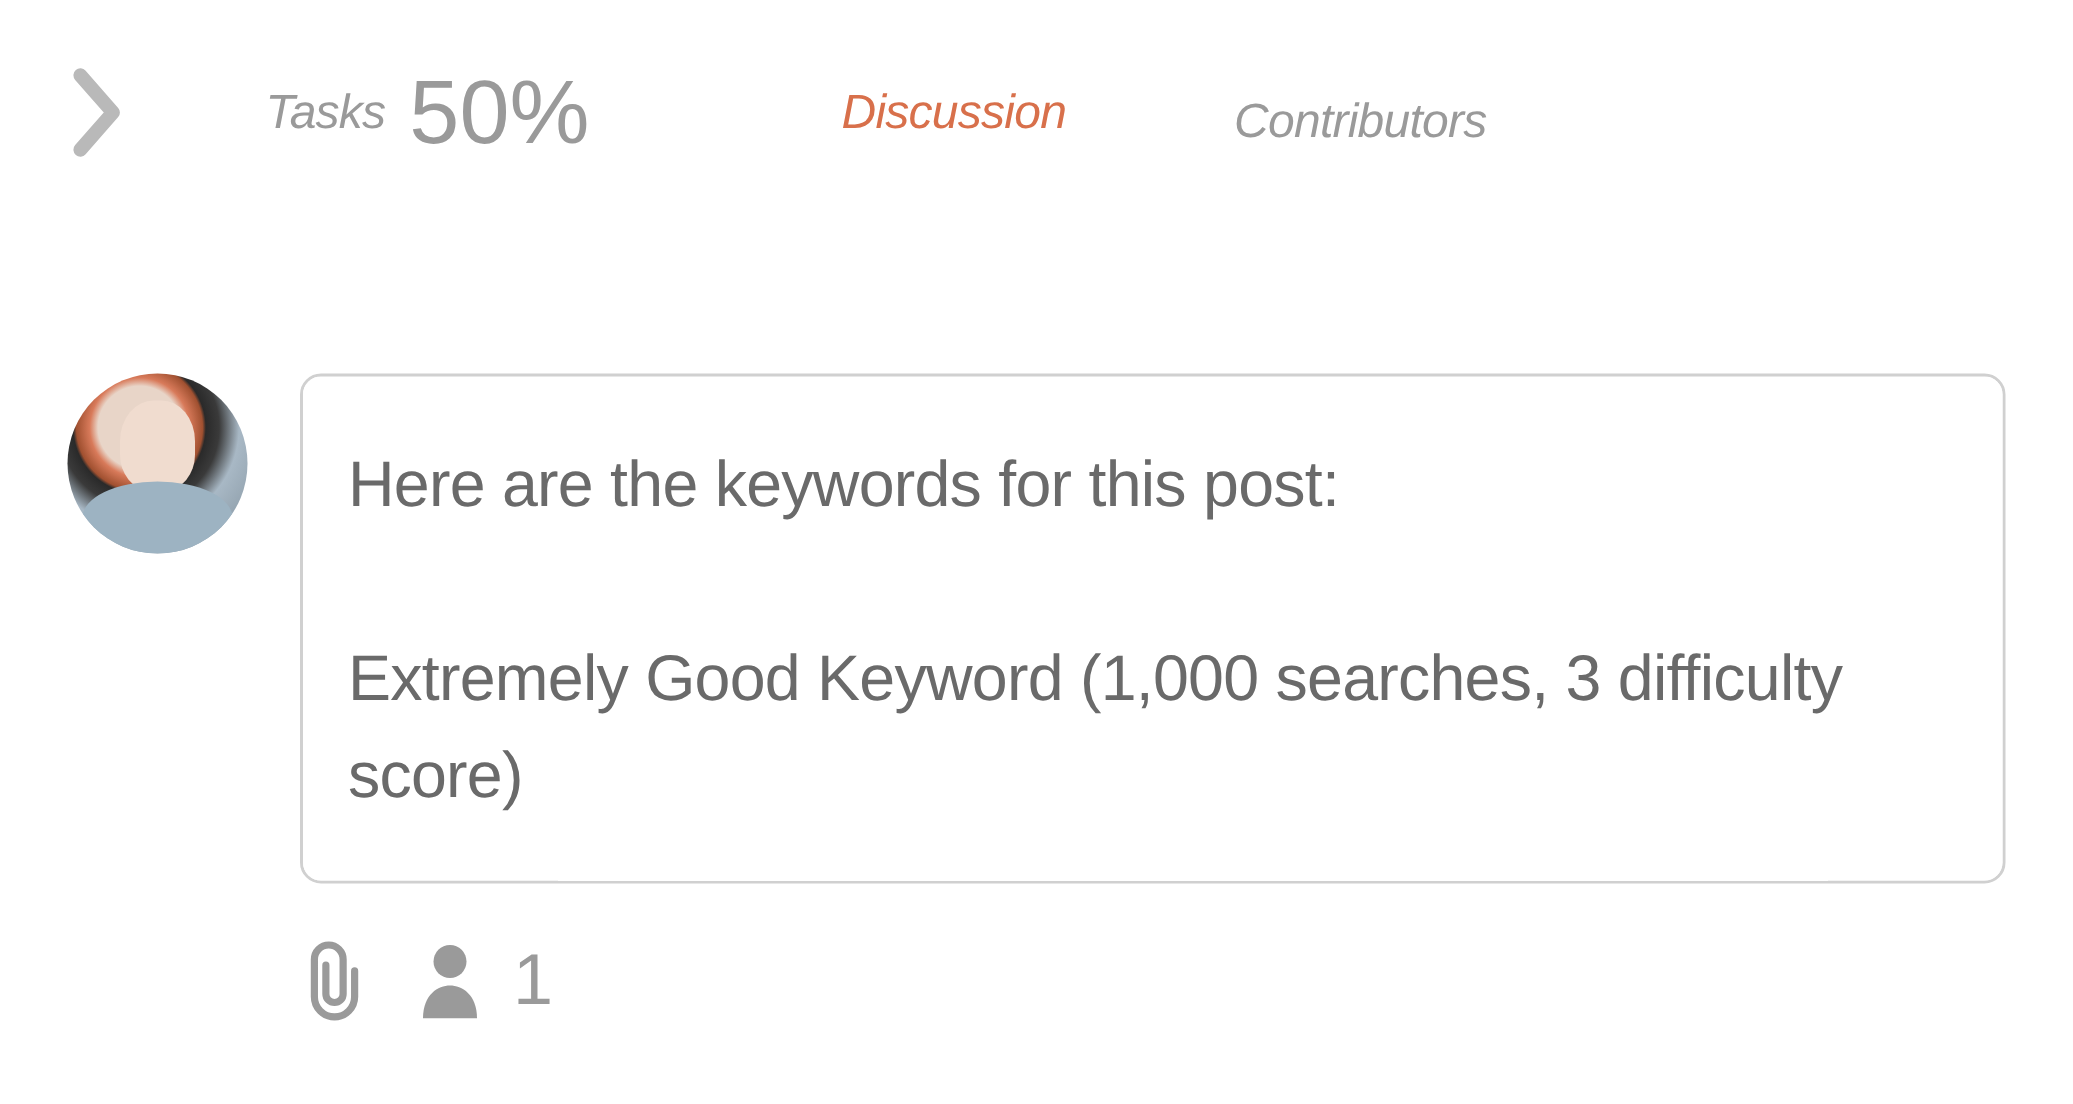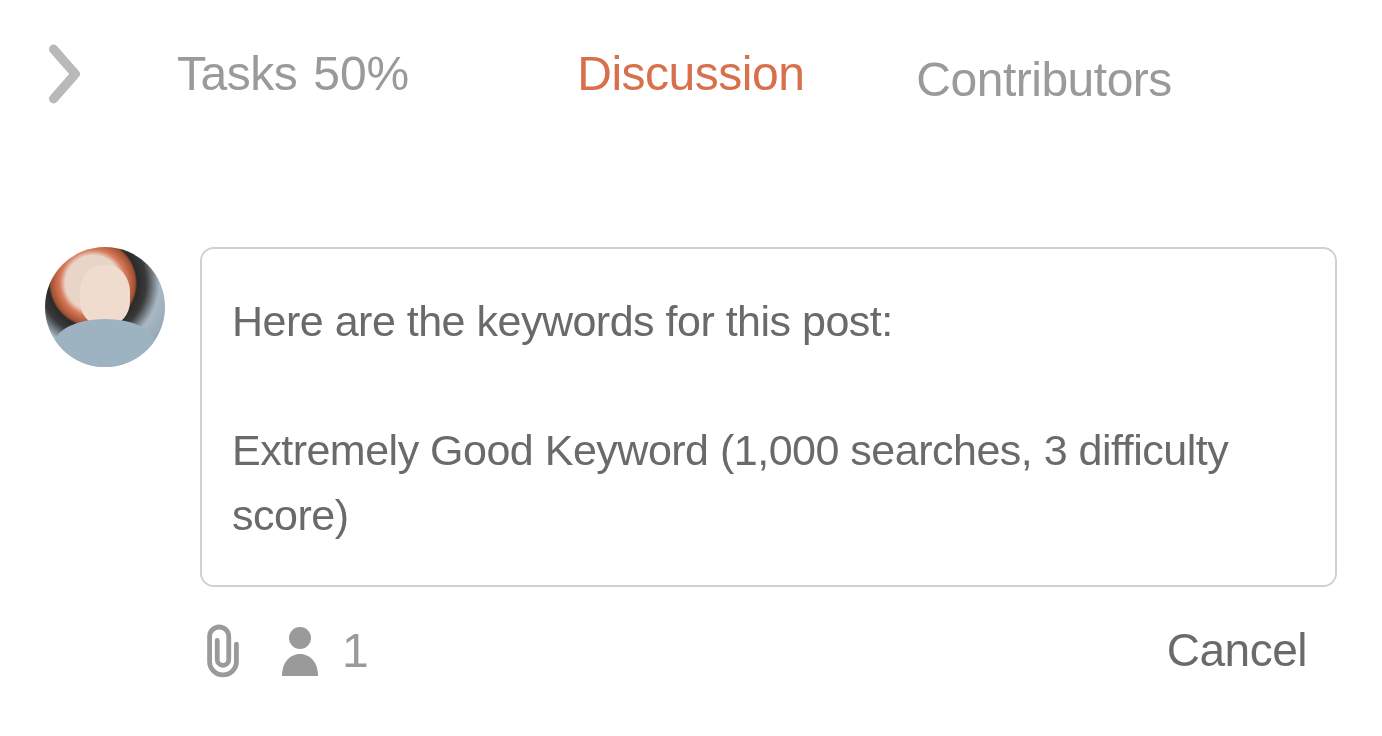--- a/index.html
+++ b/index.html
@@ -24,31 +24,32 @@
       color: #b9b9b9;
       margin-right: 90px;
       display: flex;
       align-items: center;
     }
     .chevron svg {
       width: 42px;
       height: 62px;
     }
     .tab {
-      font-size: 48px;
+      font-size: 32px;
       font-weight: 500;
       color: #9a9a9a;
       cursor: pointer;
       letter-spacing: -0.5px;
+      font-style: italic;
     }
     .tab-tasks {
       margin-right: 16px;
     }
     .tab-percent {
-      font-size: 48px;
+      font-size: 60px;
       font-weight: 400;
       color: #9a9a9a;
       margin-right: 168px;
     }
     .tab-active {
       color: #d8704b;
       font-weight: 500;
       margin-right: 112px;
     }
     .tab-contributors {
@@ -196,16 +197,15 @@
       <span class="people-group">
         <span class="icon-btn">
           <svg viewBox="0 0 24 26" fill="currentColor">
             <circle cx="12" cy="7" r="5.5"></circle>
             <path d="M3 26 C3 18, 8 15, 12 15 C16 15, 21 18, 21 26 Z"></path>
           </svg>
         </span>
         <span class="people-count">1</span>
       </span>
       <span class="spacer"></span>
-      <button class="cancel-btn">Cancel</button>
     </div>
   </div>
 </div>
 
 </body></html>

